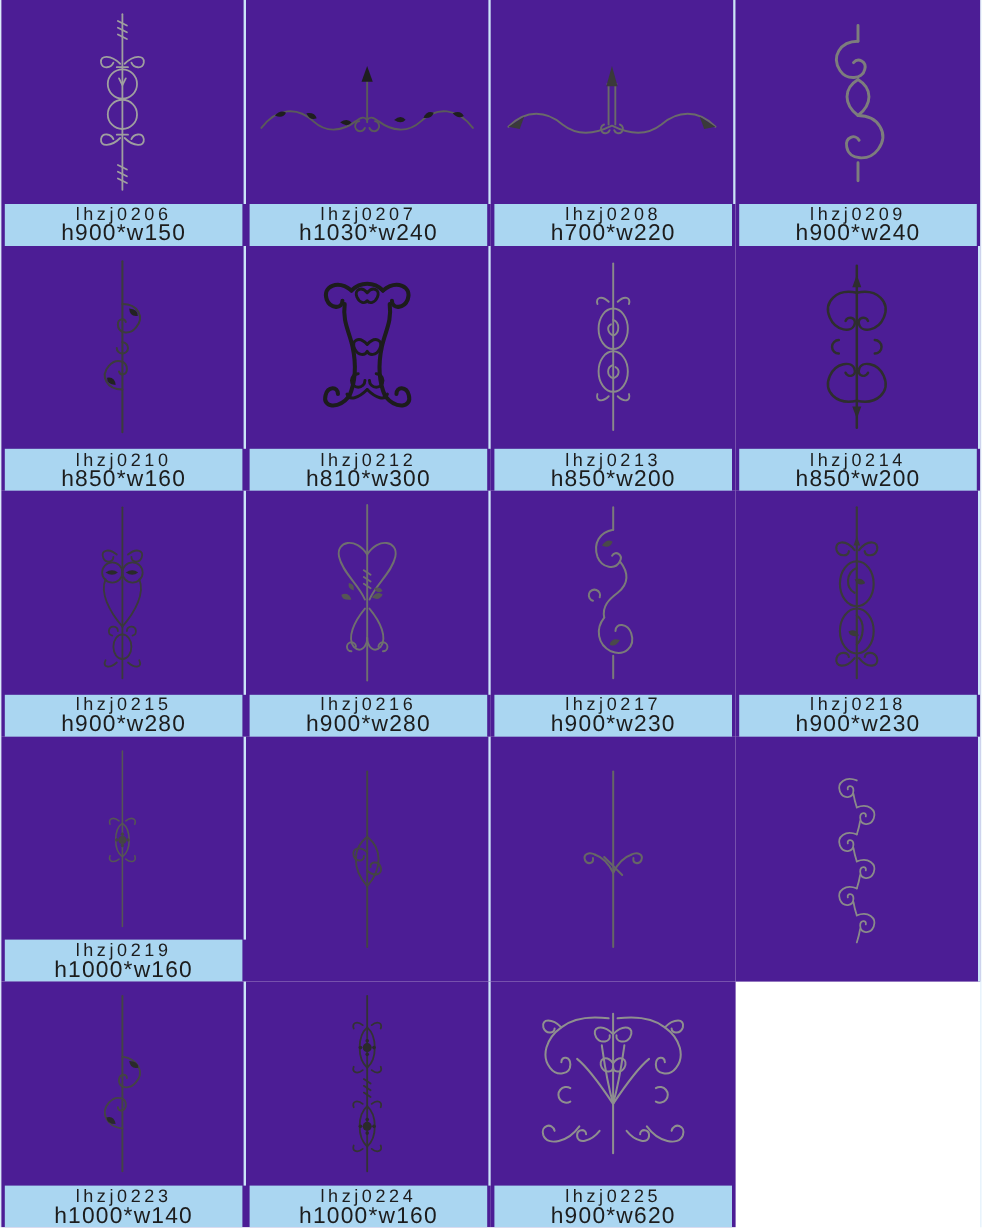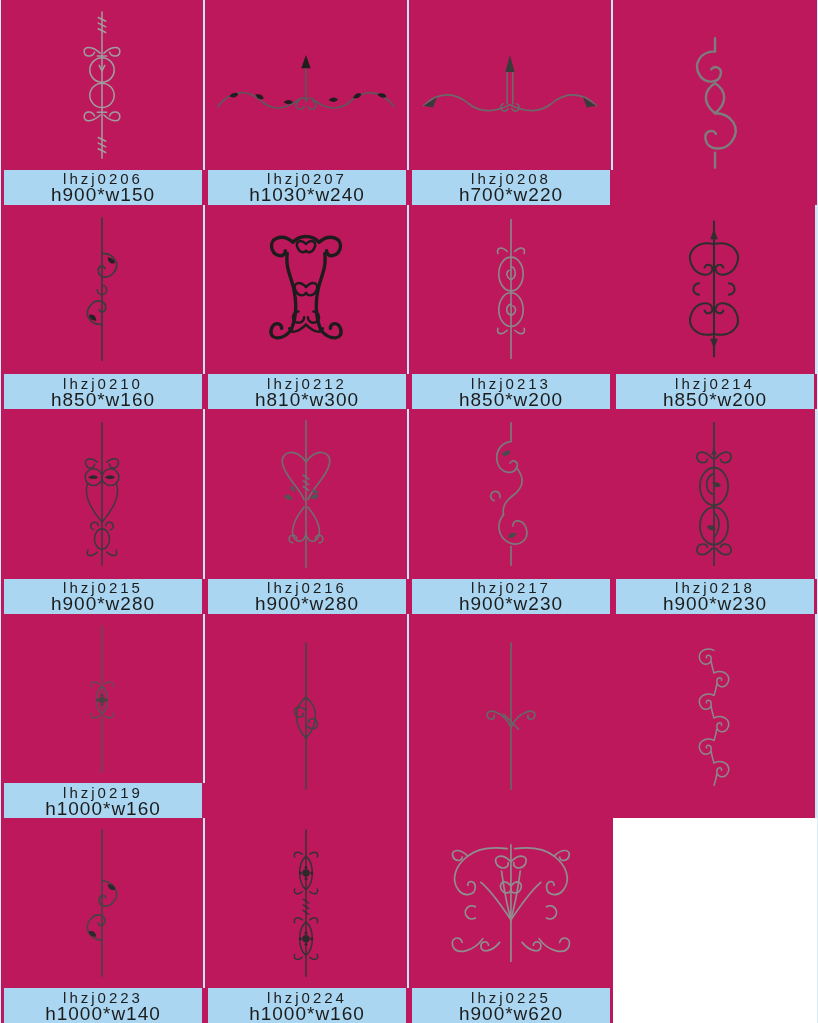--- a/index.html
+++ b/index.html
@@ -3,21 +3,21 @@
 <meta charset="utf-8">
 <style>
   html,body{margin:0;padding:0;background:#ffffff;}
   .page{
     width:818px;height:1023px;box-sizing:border-box;
     display:grid;grid-template-columns:repeat(4,1fr);grid-template-rows:repeat(5,1fr);
     border-left:1px solid #d9ecfa;border-right:1px solid #d9ecfa;
     font-family:"Liberation Sans","DejaVu Sans",sans-serif;
     background:#ffffff;overflow:hidden;
   }
-  .cell{display:flex;flex-direction:column;min-width:0;min-height:0;background:#be185d;}
+  .cell{display:flex;flex-direction:column;min-width:0;min-height:0;background:#4c1d95;}
   .art{
     flex:1;display:flex;align-items:center;justify-content:center;
     overflow:hidden;box-sizing:border-box;
   }
   .cell:not(.last-col) .art{border-right:2px solid #cbe5f8;}
   .art svg{max-height:98%;max-width:96%;}
   .band{
     height:35px;background:#aad6f1;margin:0 3px;
     display:flex;flex-direction:column;align-items:center;justify-content:center;
     line-height:16px;
@@ -107,20 +107,24 @@
   <div class="cell last-col">
     <div class="art">
       <svg width="120" height="150" viewBox="0 0 120 160">
         <g class="ln" stroke="#7d7d7d" stroke-width="2.6">
           <path d="M60,12 V26 M60,134 V150"></path>
           <path d="M60,26 C44,26 36,40 44,52 C50,61 64,60 66,51 C68,44 60,40 56,45"></path>
           <path d="M60,60 C47,68 47,82 60,92 C73,82 73,68 60,60"></path>
           <path d="M60,92 C78,92 88,108 78,122 C70,133 52,132 50,120 C48,111 58,108 61,114"></path>
         </g>
       </svg>
+    </div>
+    <div class="band">
+      <div class="code">lhzj0209</div>
+      <div class="size">h900*w240</div>
     </div>
   </div>
 
   <div class="cell">
     <div class="art">
       <svg width="120" height="150" viewBox="0 0 120 160">
         <g class="ln" stroke="#3c3c3c" stroke-width="1.8">
           <path d="M60,4 V156"></path>
           <path d="M60,42 C74,42 80,54 72,63 C66,70 56,68 56,60 C56,55 62,54 63,58"></path>
           <path d="M60,118 C46,118 40,106 48,97 C54,90 64,92 64,100 C64,105 58,106 57,102"></path>

